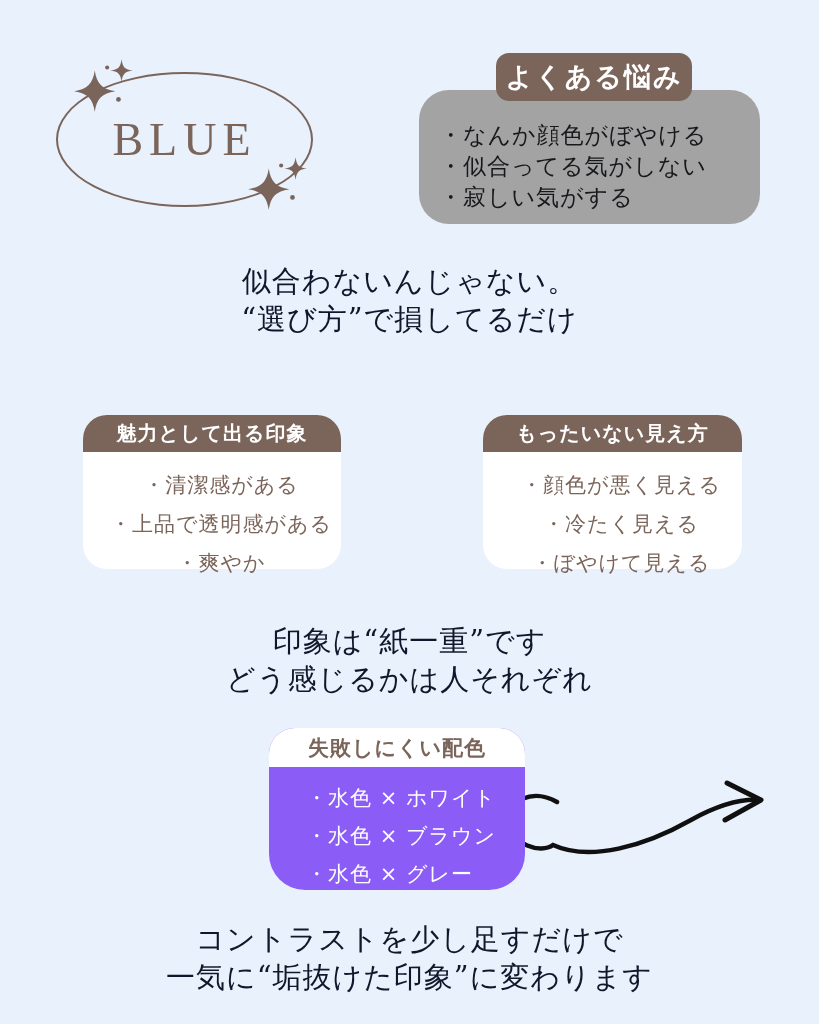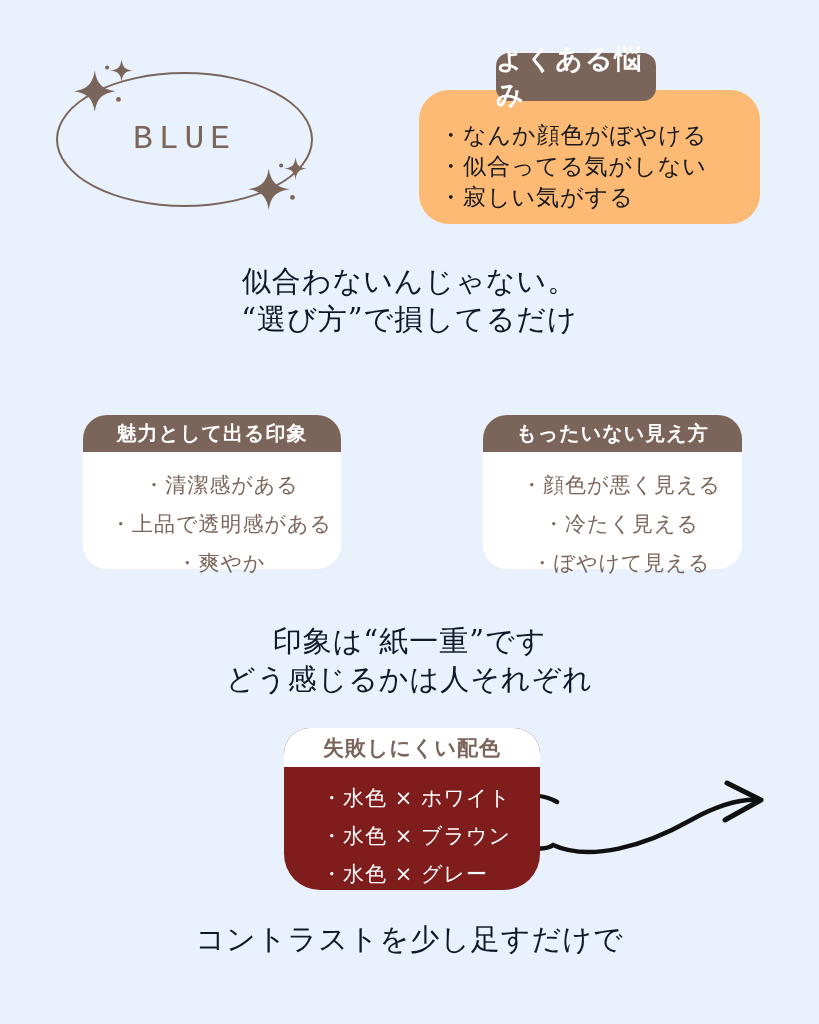--- a/index.html
+++ b/index.html
@@ -11,36 +11,36 @@
     font-family:"DejaVu Sans","Liberation Sans",sans-serif;
   }
   
   .logo-ellipse{
     position:absolute;left:56px;top:72px;width:257px;height:135px;
     border:2px solid #7b655a;border-radius:50%;
     display:flex;align-items:center;justify-content:center;
     box-sizing:border-box;
   }
   .logo-text{
-    font-family:Liberation Mono, monospace;
-    font-size:33px;color:#7b655a;letter-spacing:6px;font-weight:400;
+    font-family:Liberation Serif, serif;
+    font-size:46px;color:#7b655a;letter-spacing:6px;font-weight:400;
   }
   .sparkle{position:absolute;width:66px;height:66px;z-index:2;}
   .sparkle-1{left:70px;top:52px;}
   .sparkle-2{left:244px;top:150px;}
   
   .pill{
-    position:absolute;left:496px;top:53px;width:160px;height:48px;
+    position:absolute;left:496px;top:53px;width:196px;height:48px;
     background:#7b655a;border-radius:13px;z-index:3;
     display:flex;align-items:center;justify-content:center;
   }
   .pill span{color:#ffffff;font-size:27px;font-weight:700;letter-spacing:2px;}
   .worries-card{
     position:absolute;left:419px;top:90px;width:341px;height:134px;
-    background:#fdba74;border-radius:30px;box-sizing:border-box;
+    background:#a3a3a3;border-radius:30px;box-sizing:border-box;
     padding:30px 8px 0 20px;z-index:1;
   }
   .hand{margin:0;font-size:23px;line-height:31px;letter-spacing:1px;font-weight:500;}
   .hand.black{color:#17181b;}
   
   .statement{
     position:absolute;left:0;width:100%;text-align:center;margin:0;
     font-family:"DejaVu Serif","Liberation Serif",serif;
     font-size:29px;line-height:38px;color:#0f172a;letter-spacing:1px;
   }
@@ -54,22 +54,22 @@
   .twin .hd{
     height:37px;background:#7b655a;border-radius:24px 24px 0 0;
     display:flex;align-items:center;justify-content:center;
     color:#ffffff;font-weight:700;font-size:20px;letter-spacing:1px;
   }
   .twin .bd{padding:14px 0 0 18px;text-align:center;}
   .twin .bd .hand{font-size:21px;line-height:39px;color:#7b655a;}
   .cons-card .bd{padding-left:17px;}
   
   .palette-card{
-    position:absolute;left:284px;top:728px;width:256px;height:162px;
-    background:#7f1d1d;border-radius:26px 26px 36px 36px;z-index:2;
+    position:absolute;left:269px;top:728px;width:256px;height:162px;
+    background:#8b5cf6;border-radius:26px 26px 36px 36px;z-index:2;
   }
   .palette-hd{
     height:39px;background:#ffffff;border-radius:26px 26px 0 0;
     display:flex;align-items:center;justify-content:center;
     color:#7b655a;font-weight:700;font-size:21px;letter-spacing:1px;
   }
   .palette-bd{padding:12px 0 0 37px;}
   .palette-bd .hand{font-size:21px;line-height:38px;color:#ffffff;}
   
   .arrow{position:absolute;left:495px;top:750px;width:280px;height:115px;z-index:1;}
@@ -151,15 +151,16 @@
     </div>
     <div class="palette-bd">
       <p class="hand">・水色 × ホワイト</p>
       <p class="hand">・水色 × ブラウン</p>
       <p class="hand">・水色 × グレー</p>
     </div>
   </div>
 
   <p class="statement st3">
     <span>コントラストを少し足すだけで</span><br>
+    <span>一気に“垢抜けた印象”に変わります</span>
   </p>
 
 </div>
 
 </body></html>

